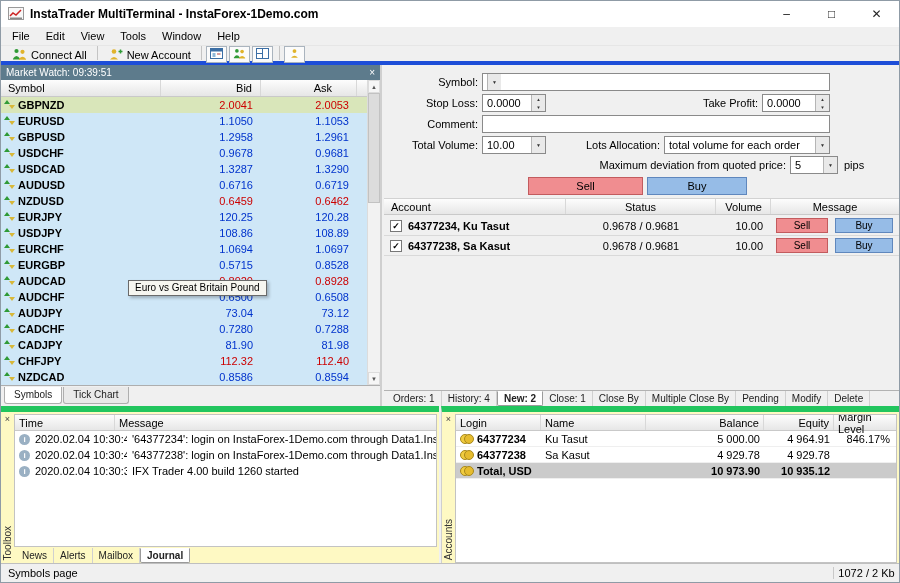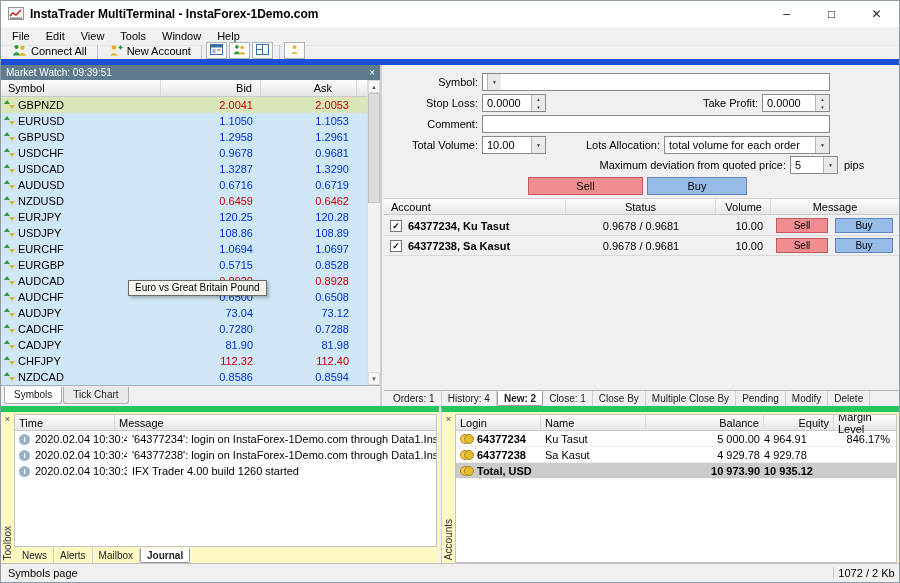--- a/index.html
+++ b/index.html
@@ -8,21 +8,21 @@
 .window{position:absolute;inset:0;border:1px solid #8f9ba6;background:#f0f0f0}
 
 .titlebar{height:26px;background:#fff;display:flex;align-items:center;gap:6px;padding-left:7px}
 .title-text{font-size:12px;font-weight:bold}
 .win-controls{margin-left:auto;display:flex;align-self:stretch}
 .win-btn{width:45px;display:flex;align-items:center;justify-content:center;font-size:12px;color:#222}
 
 .menubar{height:19px;display:flex;align-items:center;padding-left:3px;background:#f0f0f0;border-bottom:1px solid #e6e6e6}
 .menu-item{padding:2px 8px}
 
-.toolbar{height:19px;display:flex;align-items:flex-end;padding-left:5px;border-bottom:6px solid #1d4ed8;background:#f0f0f0}
+.toolbar{height:19px;display:flex;align-items:flex-start;padding-left:5px;border-bottom:4px solid #1d4ed8;background:#f0f0f0}
 .tb-btn{display:flex;align-items:center;gap:4px;padding:1px 6px;height:17px}
 .tb-toggle{width:21px;height:17px;display:flex;align-items:center;justify-content:center;border:1px solid #aab4be;background:#fbfbfb;margin-right:2px}
 .tb-sep{width:1px;height:14px;background:#c4c4c4;margin:0 4px}
 
 .main{position:absolute;top:64px;left:0;width:898px;height:341px}
 
 .market-watch{position:absolute;left:0;top:0;width:381px;height:341px;background:#fff;border-right:2px solid #cfcfcf}
 .mw-titlebar{height:15px;background:#5d7b8c;color:#fff;font-size:10px;display:flex;align-items:center;padding:0 5px}
 .mw-close{margin-left:auto;color:#fff}
 .xglyph::after{content:"×"}
@@ -30,21 +30,21 @@
 .mw-header span{display:flex;align-items:center;border-right:1px solid #d8d8d8}
 .h-sym{width:160px;padding-left:7px}
 .h-bid{width:100px;justify-content:flex-end;padding-right:8px}
 .h-ask{width:96px;justify-content:flex-end;padding-right:24px}
 .h-fill{flex:1;border-right:none!important}
 .mw-row{height:16px;width:366px;display:flex;align-items:center;background:#cfe7f7}
 .mw-row.selected{background:#d9e6ba}
 .mw-icon{position:relative;width:17px;height:10px;flex:0 0 auto}
 .mw-icon::before{content:"";position:absolute;left:3px;top:0;border-left:3px solid transparent;border-right:3px solid transparent;border-bottom:4px solid #2f9a35}
 .mw-icon::after{content:"";position:absolute;left:8px;top:5px;border-left:3px solid transparent;border-right:3px solid transparent;border-top:4px solid #d8b838}
-.mw-sym{width:143px;font-weight:normal}
+.mw-sym{width:143px;font-weight:bold}
 .mw-bid{width:100px;text-align:right;padding-right:8px}
 .mw-ask{width:96px;text-align:right;padding-right:8px}
 .trend-up .price{color:#0033cc}
 .trend-down .price{color:#cc0000}
 
 .mw-scroll{position:absolute;top:15px;right:0;width:13px;height:305px;background:#f2f2f2;border-left:1px solid #dcdcdc;display:flex;flex-direction:column}
 .sb-btn{height:13px;display:flex;align-items:center;justify-content:center;font-size:6px;color:#555;border:1px solid #dcdcdc;background:#f6f6f6}
 .sb-up::after{content:"▲"}
 .sb-down::after{content:"▼"}
 .sb-track{flex:1;position:relative}
@@ -113,21 +113,21 @@
 
 .ah-login{width:85px}
 .ah-name{width:105px}
 .ah-balance{width:118px;justify-content:flex-end}
 .ah-equity{width:70px;justify-content:flex-end}
 .ah-margin{flex:1;justify-content:flex-end;border-right:none!important}
 .a-row{height:16px;display:flex;align-items:center;border-bottom:1px solid #efefef}
 .ac-login{width:85px;display:flex;gap:4px;align-items:center;padding-left:4px;font-weight:bold}
 .ac-name{width:105px;padding-left:4px}
 .ac-balance{width:118px;text-align:right;padding-right:4px}
-.ac-equity{width:70px;padding-right:4px}
+.ac-equity{width:70px;text-align:right;padding-right:4px}
 .ac-margin{flex:1;text-align:right;padding-right:6px}
 .a-total{background:#cbcbcb;font-weight:bold}
 .coin{position:relative;width:13px;height:10px;flex:0 0 auto}
 .coin::before,.coin::after{content:"";position:absolute;top:0;width:8px;height:8px;border-radius:50%;border:1px solid #a8881c;background:#f0cc40}
 .coin::before{left:0}
 .coin::after{left:4px;background:#e6bc2e}
 
 .statusbar{position:absolute;left:0;bottom:0;width:898px;height:19px;background:#f0f0f0;border-top:1px solid #bfbfbf;display:flex;align-items:center}
 .sb-left{flex:1;padding-left:7px}
 .sb-right{width:66px;border-left:1px solid #c9c9c9;text-align:center}

